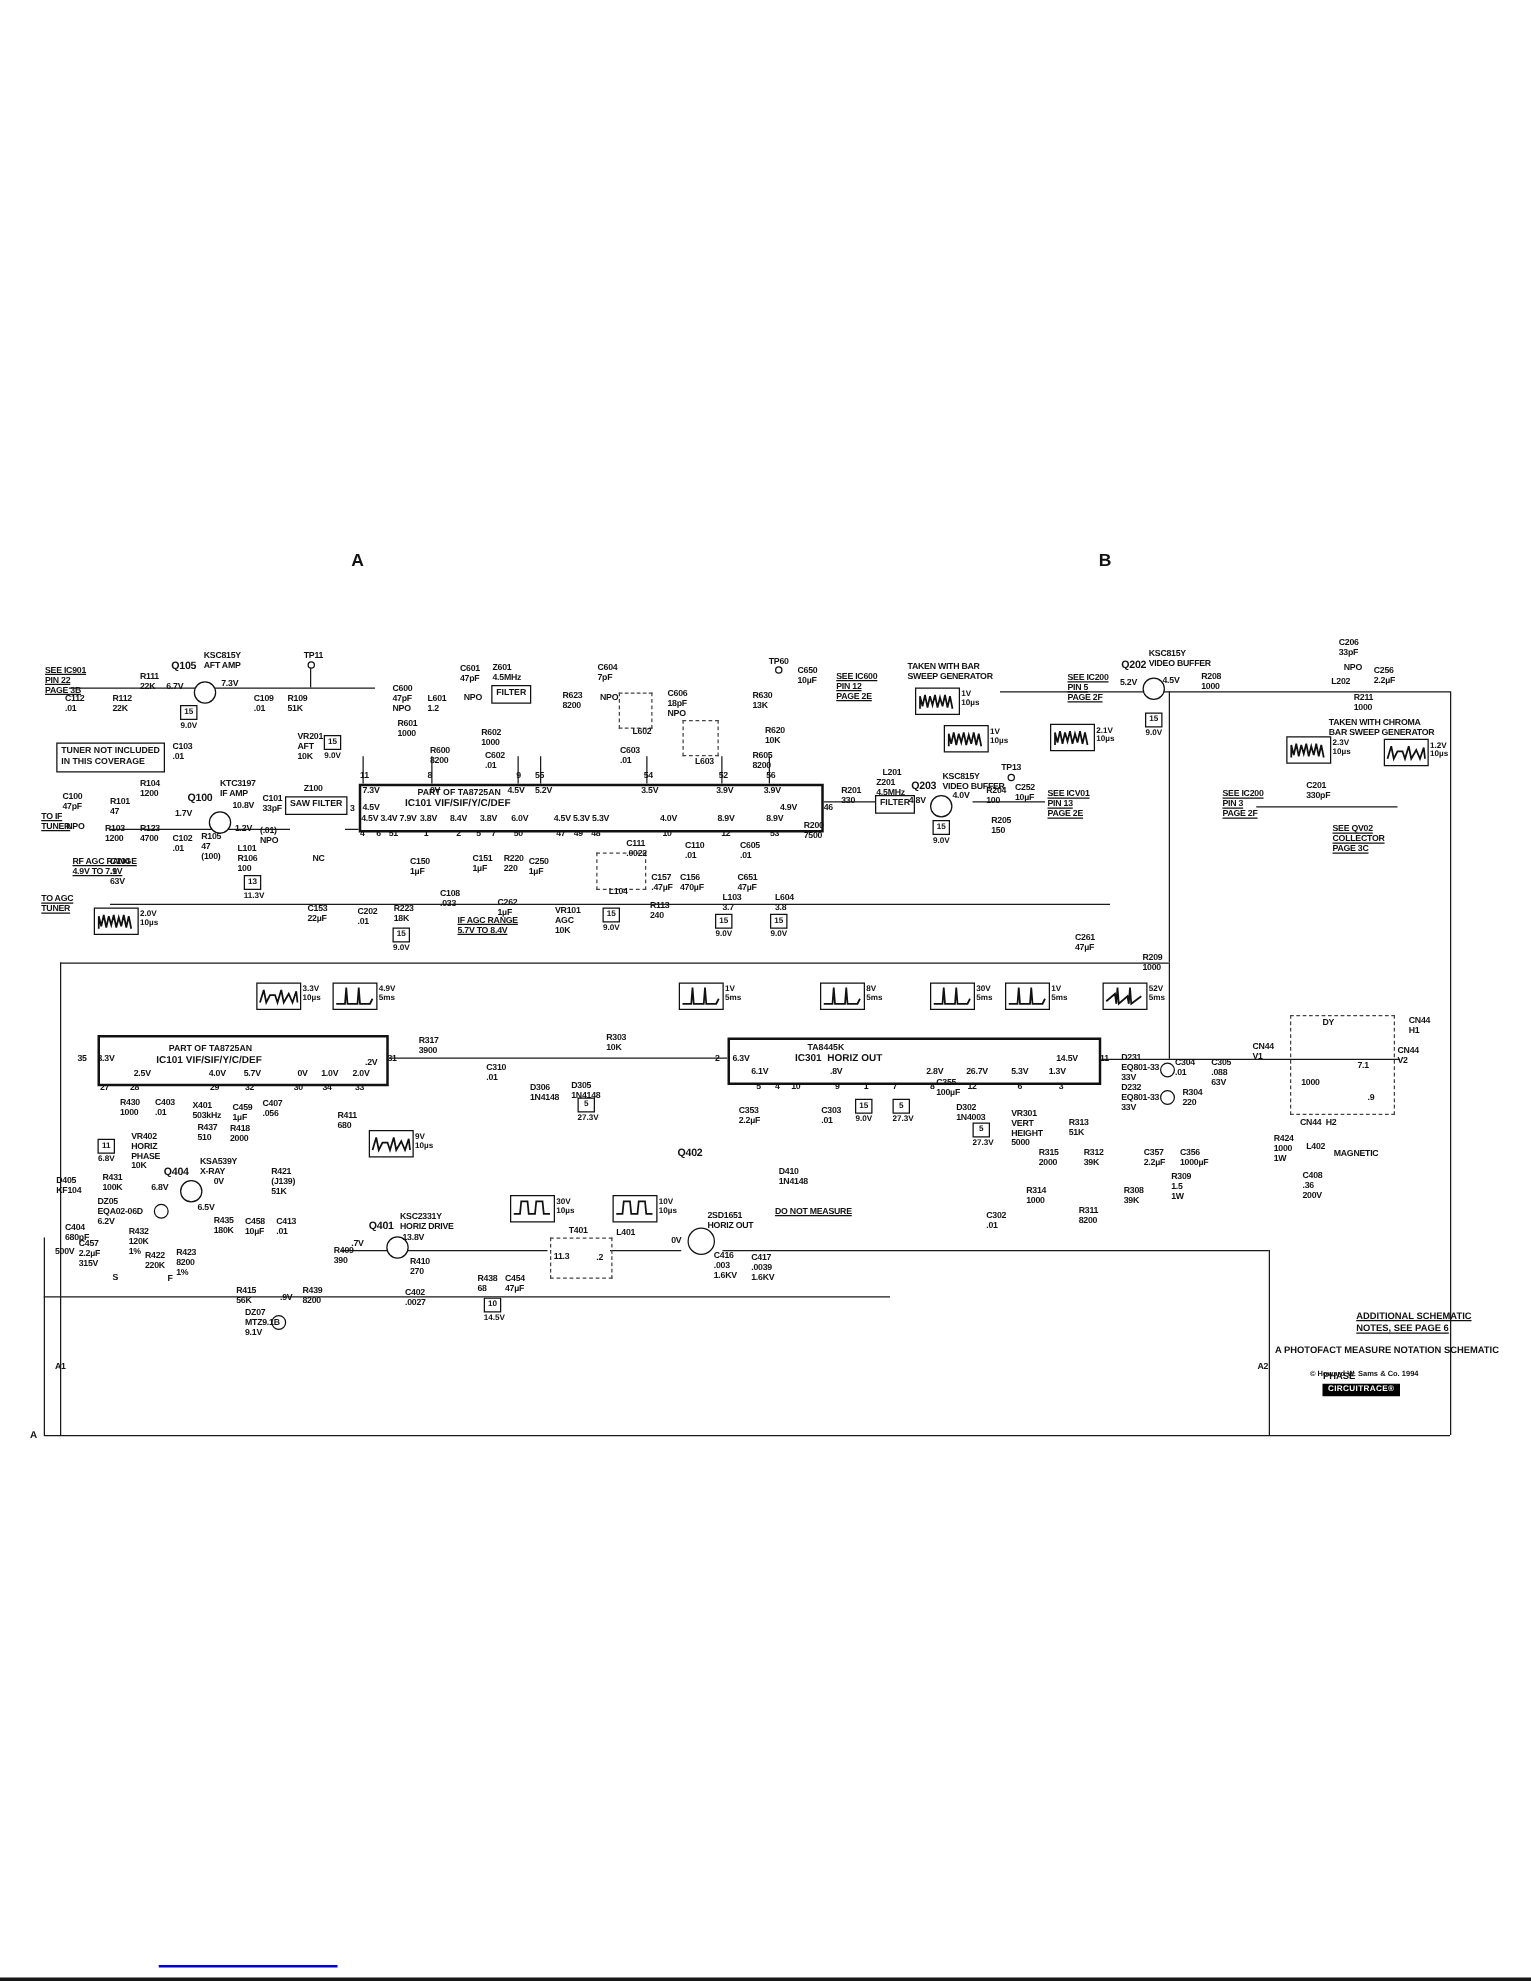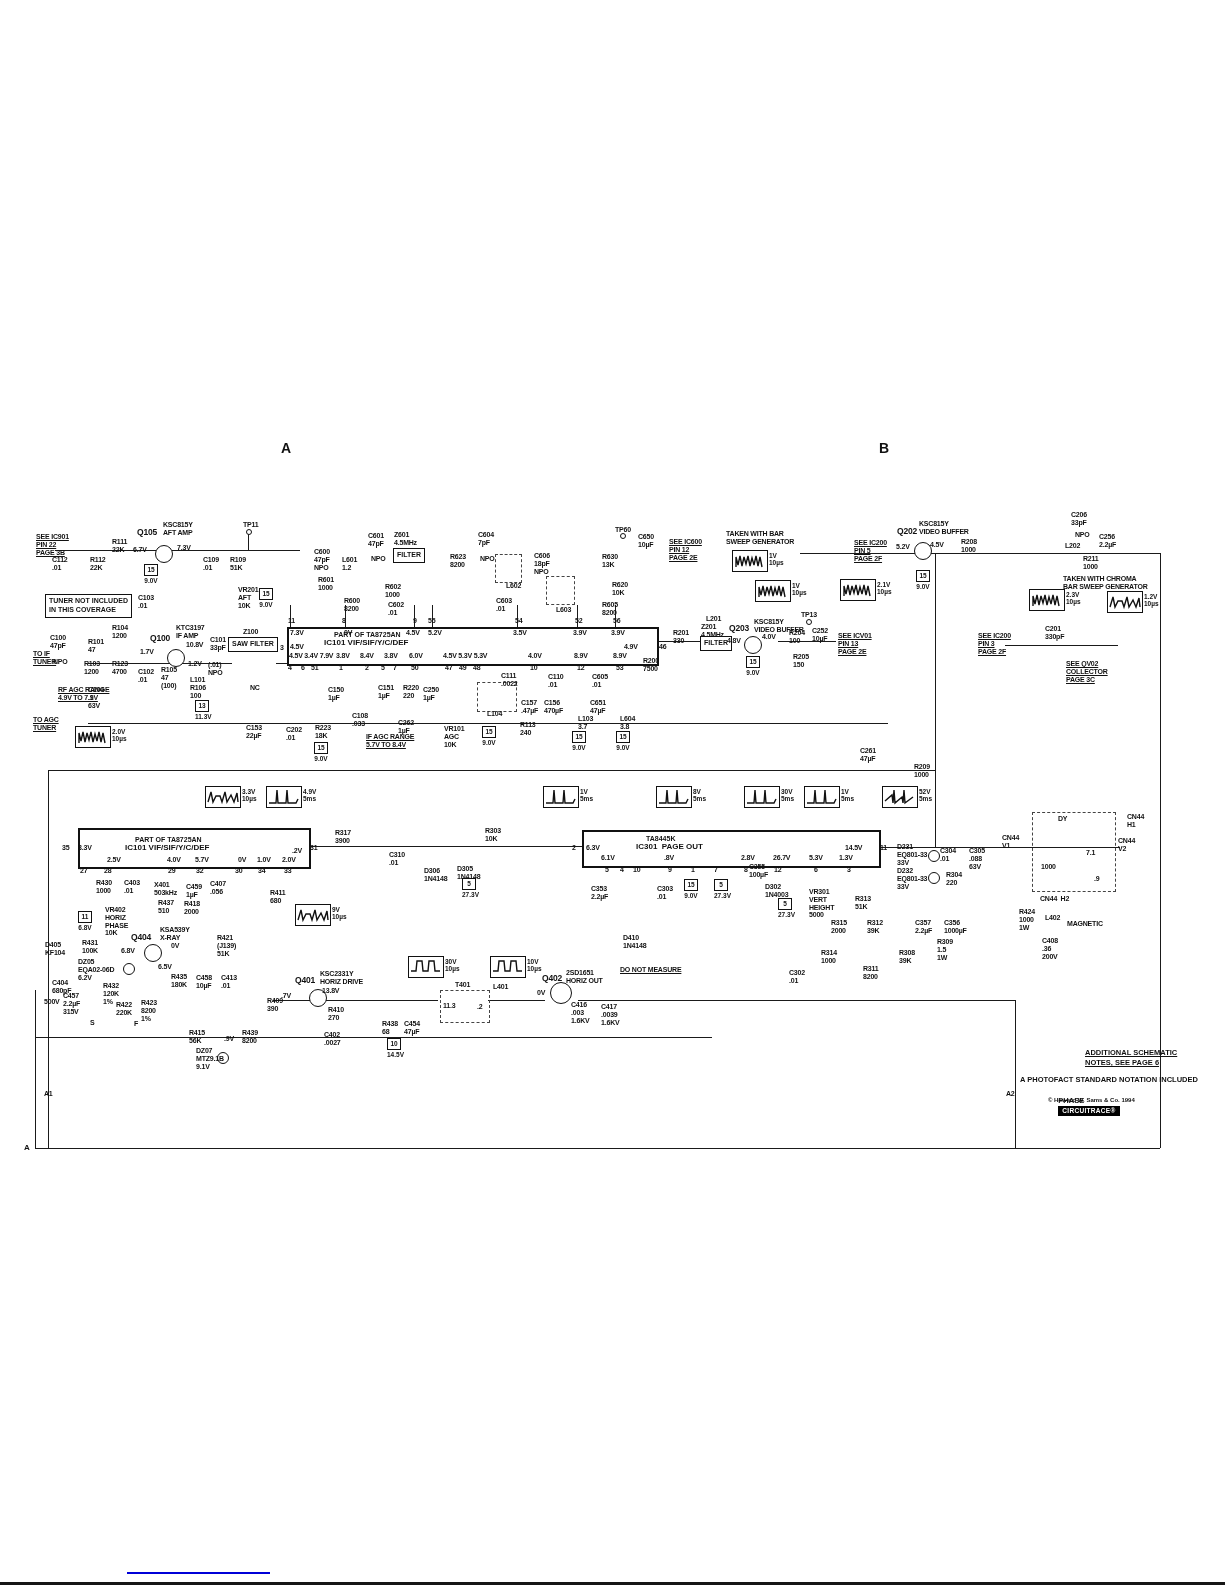--- a/index.html
+++ b/index.html
@@ -81,21 +81,21 @@
       <div class="icblk" style="left: 287px; top: 627px; width: 368px; height: 35px;">
         <div class="t1" style="left: 45px; top: 2px; white-space: pre;">PART OF TA8725AN</div>
         <div class="t2" style="left: 35px; top: 9px; white-space: pre;">IC101 VIF/SIF/Y/C/DEF</div>
       </div>
       <div class="icblk" style="left: 78px; top: 828px; width: 229px; height: 37px;">
         <div class="t1" style="left: 55px; top: 6px; white-space: pre;">PART OF TA8725AN</div>
         <div class="t2" style="left: 45px; top: 13px; white-space: pre;">IC101 VIF/SIF/Y/C/DEF</div>
       </div>
       <div class="icblk" style="left: 582px; top: 830px; width: 295px; height: 34px;">
         <div class="t1" style="left: 62px; top: 3px; white-space: pre;">TA8445K</div>
-        <div class="t2" style="left: 52px; top: 10px; white-space: pre;">IC301  PAGE OUT</div>
+        <div class="t2" style="left: 52px; top: 10px; white-space: pre;">IC301  HORIZ OUT</div>
       </div>
       <div class="notebox" style="left: 45px; top: 594px;">TUNER NOT INCLUDED
 IN THIS COVERAGE</div>
       <div class="notebox" style="left: 228px; top: 637px;">SAW FILTER</div>
       <div class="notebox" style="left: 393px; top: 548px;">FILTER</div>
       <div class="notebox" style="left: 700px; top: 636px;">FILTER</div>
     </div>
   <div id="layer-parts">
       <div class="circ" style="left: 155px; top: 545px; width: 16px; height: 16px;"></div>
       <div class="circ" style="left: 167px; top: 649px; width: 16px; height: 16px;"></div>
@@ -635,21 +635,21 @@
       <div class="lbl" style="left: 324px; top: 1031px;">C402
 .0027</div>
       <div class="lbl" style="left: 455px; top: 981px;">T401</div>
       <div class="lbl" style="left: 443px; top: 1002px;">11.3</div>
       <div class="lbl" style="left: 477px; top: 1003px;">.2</div>
       <div class="lbl" style="left: 382px; top: 1020px;">R438
 68</div>
       <div class="lbl" style="left: 404px; top: 1020px;">C454
 47µF</div>
       <div class="lbl" style="left: 493px; top: 983px;">L401</div>
-      <div class="lbl big" style="left: 542px; top: 974px;">Q402</div>
+      <div class="lbl big" style="left: 542px; top: 918px;">Q402</div>
       <div class="lbl" style="left: 566px; top: 969px;">2SD1651
 HORIZ OUT</div>
       <div class="lbl" style="left: 537px; top: 989px;">0V</div>
       <div class="lbl u" style="left: 620px; top: 966px;">DO NOT MEASURE</div>
       <div class="lbl" style="left: 623px; top: 934px;">D410
 1N4148</div>
       <div class="lbl" style="left: 571px; top: 1001px;">C416
 .003
 1.6KV</div>
       <div class="lbl" style="left: 601px; top: 1003px;">C417
@@ -737,21 +737,21 @@
 1W</div>
       <div class="lbl" style="left: 1045px; top: 914px;">L402</div>
       <div class="lbl" style="left: 1067px; top: 920px;">MAGNETIC</div>
       <div class="lbl" style="left: 1042px; top: 937px;">C408
 .36
 200V</div>
     </div>
 
   <div class="footer-line u" style="left: 1085px; top: 1048px; text-decoration: underline; white-space: pre;">ADDITIONAL SCHEMATIC
 NOTES, SEE PAGE 6</div>
-  <div class="footer-line" style="left: 1020px; top: 1075px; white-space: pre;">A PHOTOFACT STANDARD NOTATION INCLUDED</div>
+  <div class="footer-line" style="left: 1020px; top: 1075px; white-space: pre;">A PHOTOFACT MEASURE NOTATION SCHEMATIC</div>
   <div class="footer-line" style="left:1050px;top:1086px;">
     <span style="white-space: pre;">PHASE</span>
     <span class="badge" style="white-space: pre;">CIRCUITRACE®</span>
   </div>
   <div class="footer-line" style="left: 1048px; top: 1097px; font-size: 6px; white-space: pre;">© Howard W. Sams &amp; Co. 1994</div>
 
   <div class="lbl" style="left: 44px; top: 1090px; white-space: pre;">A1</div>
   <div class="lbl" style="left: 1006px; top: 1090px; white-space: pre;">A2</div>
   <div class="lbl" style="left: 24px; top: 1144px; font-size: 8px; white-space: pre;">A</div>
 

